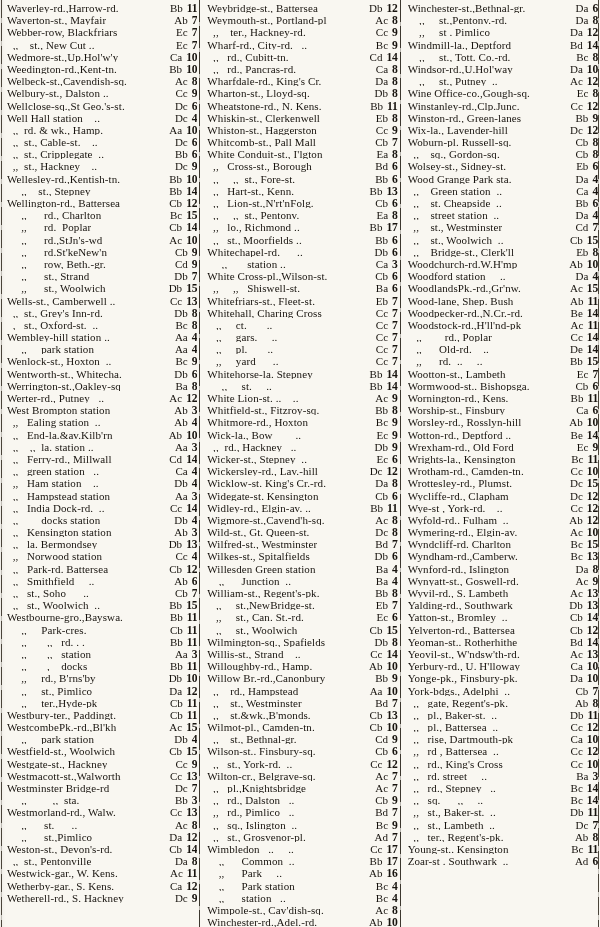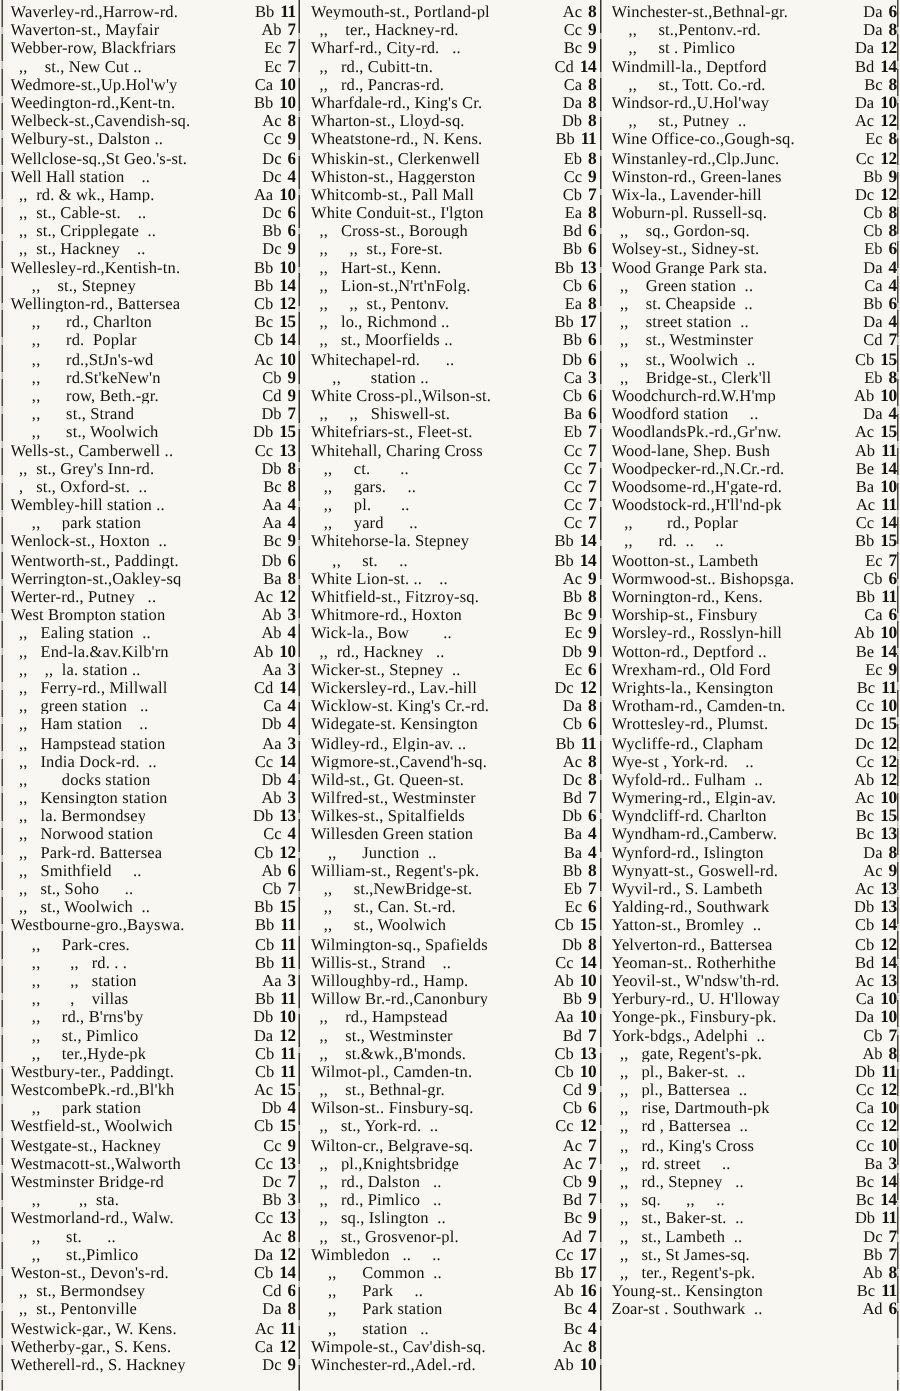--- a/index.html
+++ b/index.html
@@ -89,21 +89,21 @@
       <div class="row"><span class="nm">     ,,      rd.St'keNew'n</span><span class="ref"><span class="rl">Cb</span> <span class="rn">9</span></span></div>
       <div class="row"><span class="nm">     ,,      row, Beth.-gr.</span><span class="ref"><span class="rl">Cd</span> <span class="rn">9</span></span></div>
       <div class="row"><span class="nm">     ,,      st., Strand</span><span class="ref"><span class="rl">Db</span> <span class="rn">7</span></span></div>
       <div class="row"><span class="nm">     ,,      st., Woolwich</span><span class="ref"><span class="rl">Db</span> <span class="rn">15</span></span></div>
       <div class="row"><span class="nm">Wells-st., Camberwell ..</span><span class="ref"><span class="rl">Cc</span> <span class="rn">13</span></span></div>
       <div class="row"><span class="nm">  ,,  st., Grey's Inn-rd.</span><span class="ref"><span class="rl">Db</span> <span class="rn">8</span></span></div>
       <div class="row"><span class="nm">  ,   st., Oxford-st.  ..</span><span class="ref"><span class="rl">Bc</span> <span class="rn">8</span></span></div>
       <div class="row"><span class="nm">Wembley-hill station ..</span><span class="ref"><span class="rl">Aa</span> <span class="rn">4</span></span></div>
       <div class="row"><span class="nm">     ,,     park station</span><span class="ref"><span class="rl">Aa</span> <span class="rn">4</span></span></div>
       <div class="row"><span class="nm">Wenlock-st., Hoxton  ..</span><span class="ref"><span class="rl">Bc</span> <span class="rn">9</span></span></div>
-      <div class="row"><span class="nm">Wentworth-st., Paddingt.</span><span class="ref"><span class="rl">Db</span> <span class="rn">6</span></span></div>
+      <div class="row"><span class="nm">Wentworth-st., Whitecha.</span><span class="ref"><span class="rl">Db</span> <span class="rn">6</span></span></div>
       <div class="row"><span class="nm">Werrington-st.,Oakley-sq</span><span class="ref"><span class="rl">Ba</span> <span class="rn">8</span></span></div>
       <div class="row"><span class="nm">Werter-rd., Putney   ..</span><span class="ref"><span class="rl">Ac</span> <span class="rn">12</span></span></div>
       <div class="row"><span class="nm">West Brompton station</span><span class="ref"><span class="rl">Ab</span> <span class="rn">3</span></span></div>
       <div class="row"><span class="nm">  ,,   Ealing station  ..</span><span class="ref"><span class="rl">Ab</span> <span class="rn">4</span></span></div>
       <div class="row"><span class="nm">  ,,   End-la.&amp;av.Kilb'rn</span><span class="ref"><span class="rl">Ab</span> <span class="rn">10</span></span></div>
       <div class="row"><span class="nm">  ,,    ,,  la. station ..</span><span class="ref"><span class="rl">Aa</span> <span class="rn">3</span></span></div>
       <div class="row"><span class="nm">  ,,   Ferry-rd., Millwall</span><span class="ref"><span class="rl">Cd</span> <span class="rn">14</span></span></div>
       <div class="row"><span class="nm">  ,,   green station   ..</span><span class="ref"><span class="rl">Ca</span> <span class="rn">4</span></span></div>
       <div class="row"><span class="nm">  ,,   Ham station    ..</span><span class="ref"><span class="rl">Db</span> <span class="rn">4</span></span></div>
       <div class="row"><span class="nm">  ,,   Hampstead station</span><span class="ref"><span class="rl">Aa</span> <span class="rn">3</span></span></div>
@@ -113,44 +113,44 @@
       <div class="row"><span class="nm">  ,,   la. Bermondsey</span><span class="ref"><span class="rl">Db</span> <span class="rn">13</span></span></div>
       <div class="row"><span class="nm">  ,,   Norwood station</span><span class="ref"><span class="rl">Cc</span> <span class="rn">4</span></span></div>
       <div class="row"><span class="nm">  ,,   Park-rd. Battersea</span><span class="ref"><span class="rl">Cb</span> <span class="rn">12</span></span></div>
       <div class="row"><span class="nm">  ,,   Smithfield     ..</span><span class="ref"><span class="rl">Ab</span> <span class="rn">6</span></span></div>
       <div class="row"><span class="nm">  ,,   st., Soho      ..</span><span class="ref"><span class="rl">Cb</span> <span class="rn">7</span></span></div>
       <div class="row"><span class="nm">  ,,   st., Woolwich  ..</span><span class="ref"><span class="rl">Bb</span> <span class="rn">15</span></span></div>
       <div class="row"><span class="nm">Westbourne-gro.,Bayswa.</span><span class="ref"><span class="rl">Bb</span> <span class="rn">11</span></span></div>
       <div class="row"><span class="nm">     ,,     Park-cres.</span><span class="ref"><span class="rl">Cb</span> <span class="rn">11</span></span></div>
       <div class="row"><span class="nm">     ,,       ,,   rd. . .</span><span class="ref"><span class="rl">Bb</span> <span class="rn">11</span></span></div>
       <div class="row"><span class="nm">     ,,       ,,   station</span><span class="ref"><span class="rl">Aa</span> <span class="rn">3</span></span></div>
-      <div class="row"><span class="nm">     ,,       ,    villas</span><span class="ref"><span class="rl">Bb</span> <span class="rn">11</span></span></div>
+      <div class="row"><span class="nm">     ,,       ,    docks</span><span class="ref"><span class="rl">Bb</span> <span class="rn">11</span></span></div>
       <div class="row"><span class="nm">     ,,     rd., B'rns'by</span><span class="ref"><span class="rl">Db</span> <span class="rn">10</span></span></div>
       <div class="row"><span class="nm">     ,,     st., Pimlico</span><span class="ref"><span class="rl">Da</span> <span class="rn">12</span></span></div>
       <div class="row"><span class="nm">     ,,     ter.,Hyde-pk</span><span class="ref"><span class="rl">Cb</span> <span class="rn">11</span></span></div>
       <div class="row"><span class="nm">Westbury-ter., Paddingt.</span><span class="ref"><span class="rl">Cb</span> <span class="rn">11</span></span></div>
       <div class="row"><span class="nm">WestcombePk.-rd.,Bl'kh</span><span class="ref"><span class="rl">Ac</span> <span class="rn">15</span></span></div>
       <div class="row"><span class="nm">     ,,     park station</span><span class="ref"><span class="rl">Db</span> <span class="rn">4</span></span></div>
       <div class="row"><span class="nm">Westfield-st., Woolwich</span><span class="ref"><span class="rl">Cb</span> <span class="rn">15</span></span></div>
       <div class="row"><span class="nm">Westgate-st., Hackney</span><span class="ref"><span class="rl">Cc</span> <span class="rn">9</span></span></div>
       <div class="row"><span class="nm">Westmacott-st.,Walworth</span><span class="ref"><span class="rl">Cc</span> <span class="rn">13</span></span></div>
       <div class="row"><span class="nm">Westminster Bridge-rd</span><span class="ref"><span class="rl">Dc</span> <span class="rn">7</span></span></div>
       <div class="row"><span class="nm">     ,,         ,,  sta.</span><span class="ref"><span class="rl">Bb</span> <span class="rn">3</span></span></div>
       <div class="row"><span class="nm">Westmorland-rd., Walw.</span><span class="ref"><span class="rl">Cc</span> <span class="rn">13</span></span></div>
       <div class="row"><span class="nm">     ,,      st.      ..</span><span class="ref"><span class="rl">Ac</span> <span class="rn">8</span></span></div>
       <div class="row"><span class="nm">     ,,      st.,Pimlico</span><span class="ref"><span class="rl">Da</span> <span class="rn">12</span></span></div>
       <div class="row"><span class="nm">Weston-st., Devon's-rd.</span><span class="ref"><span class="rl">Cb</span> <span class="rn">14</span></span></div>
-      <div class="row"><span class="nm">  ,,  st., Bermondsey</span><span class="ref"><span class="rl">Cd</span> <span class="rn">6</span></span></div>
       <div class="row"><span class="nm">  ,,  st., Pentonville</span><span class="ref"><span class="rl">Da</span> <span class="rn">8</span></span></div>
       <div class="row"><span class="nm">Westwick-gar., W. Kens.</span><span class="ref"><span class="rl">Ac</span> <span class="rn">11</span></span></div>
       <div class="row"><span class="nm">Wetherby-gar., S. Kens.</span><span class="ref"><span class="rl">Ca</span> <span class="rn">12</span></span></div>
       <div class="row"><span class="nm">Wetherell-rd., S. Hackney</span><span class="ref"><span class="rl">Dc</span> <span class="rn">9</span></span></div>
     </div>
   <div class="vrule"></div>
   <div class="col">
+      <div class="row"><span class="nm">Weybridge-st., Battersea</span><span class="ref"><span class="rl">Db</span> <span class="rn">12</span></span></div>
       <div class="row"><span class="nm">Weymouth-st., Portland-pl</span><span class="ref"><span class="rl">Ac</span> <span class="rn">8</span></span></div>
       <div class="row"><span class="nm">  ,,    ter., Hackney-rd.</span><span class="ref"><span class="rl">Cc</span> <span class="rn">9</span></span></div>
       <div class="row"><span class="nm">Wharf-rd., City-rd.   ..</span><span class="ref"><span class="rl">Bc</span> <span class="rn">9</span></span></div>
       <div class="row"><span class="nm">  ,,   rd., Cubitt-tn.</span><span class="ref"><span class="rl">Cd</span> <span class="rn">14</span></span></div>
       <div class="row"><span class="nm">  ,,   rd., Pancras-rd.</span><span class="ref"><span class="rl">Ca</span> <span class="rn">8</span></span></div>
       <div class="row"><span class="nm">Wharfdale-rd., King's Cr.</span><span class="ref"><span class="rl">Da</span> <span class="rn">8</span></span></div>
       <div class="row"><span class="nm">Wharton-st., Lloyd-sq.</span><span class="ref"><span class="rl">Db</span> <span class="rn">8</span></span></div>
       <div class="row"><span class="nm">Wheatstone-rd., N. Kens.</span><span class="ref"><span class="rl">Bb</span> <span class="rn">11</span></span></div>
       <div class="row"><span class="nm">Whiskin-st., Clerkenwell</span><span class="ref"><span class="rl">Eb</span> <span class="rn">8</span></span></div>
       <div class="row"><span class="nm">Whiston-st., Haggerston</span><span class="ref"><span class="rl">Cc</span> <span class="rn">9</span></span></div>
@@ -241,23 +241,23 @@
       <div class="row"><span class="nm">  ,,    st. Cheapside  ..</span><span class="ref"><span class="rl">Bb</span> <span class="rn">6</span></span></div>
       <div class="row"><span class="nm">  ,,    street station  ..</span><span class="ref"><span class="rl">Da</span> <span class="rn">4</span></span></div>
       <div class="row"><span class="nm">  ,,    st., Westminster</span><span class="ref"><span class="rl">Cd</span> <span class="rn">7</span></span></div>
       <div class="row"><span class="nm">  ,,    st., Woolwich  ..</span><span class="ref"><span class="rl">Cb</span> <span class="rn">15</span></span></div>
       <div class="row"><span class="nm">  ,,    Bridge-st., Clerk'll</span><span class="ref"><span class="rl">Eb</span> <span class="rn">8</span></span></div>
       <div class="row"><span class="nm">Woodchurch-rd.W.H'mp</span><span class="ref"><span class="rl">Ab</span> <span class="rn">10</span></span></div>
       <div class="row"><span class="nm">Woodford station     ..</span><span class="ref"><span class="rl">Da</span> <span class="rn">4</span></span></div>
       <div class="row"><span class="nm">WoodlandsPk.-rd.,Gr'nw.</span><span class="ref"><span class="rl">Ac</span> <span class="rn">15</span></span></div>
       <div class="row"><span class="nm">Wood-lane, Shep. Bush</span><span class="ref"><span class="rl">Ab</span> <span class="rn">11</span></span></div>
       <div class="row"><span class="nm">Woodpecker-rd.,N.Cr.-rd.</span><span class="ref"><span class="rl">Be</span> <span class="rn">14</span></span></div>
-      <div class="row"><span class="nm">Woodsome-rd.,H'gate-rd.</span><span class="ref"><span class="rl">Ba</span> <span class="rn">10</span></span></div>
       <div class="row"><span class="nm">Woodstock-rd.,H'll'nd-pk</span><span class="ref"><span class="rl">Ac</span> <span class="rn">11</span></span></div>
       <div class="row"><span class="nm">   ,,        rd., Poplar</span><span class="ref"><span class="rl">Cc</span> <span class="rn">14</span></span></div>
+      <div class="row"><span class="nm">   ,,      Old-rd.    ..</span><span class="ref"><span class="rl">De</span> <span class="rn">14</span></span></div>
       <div class="row"><span class="nm">   ,,      rd.  ..     ..</span><span class="ref"><span class="rl">Bb</span> <span class="rn">15</span></span></div>
       <div class="row"><span class="nm">Wootton-st., Lambeth</span><span class="ref"><span class="rl">Ec</span> <span class="rn">7</span></span></div>
       <div class="row"><span class="nm">Wormwood-st.. Bishopsga.</span><span class="ref"><span class="rl">Cb</span> <span class="rn">6</span></span></div>
       <div class="row"><span class="nm">Wornington-rd., Kens.</span><span class="ref"><span class="rl">Bb</span> <span class="rn">11</span></span></div>
       <div class="row"><span class="nm">Worship-st., Finsbury</span><span class="ref"><span class="rl">Ca</span> <span class="rn">6</span></span></div>
       <div class="row"><span class="nm">Worsley-rd., Rosslyn-hill</span><span class="ref"><span class="rl">Ab</span> <span class="rn">10</span></span></div>
       <div class="row"><span class="nm">Wotton-rd., Deptford ..</span><span class="ref"><span class="rl">Be</span> <span class="rn">14</span></span></div>
       <div class="row"><span class="nm">Wrexham-rd., Old Ford</span><span class="ref"><span class="rl">Ec</span> <span class="rn">9</span></span></div>
       <div class="row"><span class="nm">Wrights-la., Kensington</span><span class="ref"><span class="rl">Bc</span> <span class="rn">11</span></span></div>
       <div class="row"><span class="nm">Wrotham-rd., Camden-tn.</span><span class="ref"><span class="rl">Cc</span> <span class="rn">10</span></span></div>
@@ -283,19 +283,18 @@
       <div class="row"><span class="nm">  ,,   pl., Baker-st.  ..</span><span class="ref"><span class="rl">Db</span> <span class="rn">11</span></span></div>
       <div class="row"><span class="nm">  ,,   pl., Battersea  ..</span><span class="ref"><span class="rl">Cc</span> <span class="rn">12</span></span></div>
       <div class="row"><span class="nm">  ,,   rise, Dartmouth-pk</span><span class="ref"><span class="rl">Ca</span> <span class="rn">10</span></span></div>
       <div class="row"><span class="nm">  ,,   rd , Battersea  ..</span><span class="ref"><span class="rl">Cc</span> <span class="rn">12</span></span></div>
       <div class="row"><span class="nm">  ,,   rd., King's Cross</span><span class="ref"><span class="rl">Cc</span> <span class="rn">10</span></span></div>
       <div class="row"><span class="nm">  ,,   rd. street     ..</span><span class="ref"><span class="rl">Ba</span> <span class="rn">3</span></span></div>
       <div class="row"><span class="nm">  ,,   rd., Stepney   ..</span><span class="ref"><span class="rl">Bc</span> <span class="rn">14</span></span></div>
       <div class="row"><span class="nm">  ,,   sq.      ,,     ..</span><span class="ref"><span class="rl">Bc</span> <span class="rn">14</span></span></div>
       <div class="row"><span class="nm">  ,,   st., Baker-st.  ..</span><span class="ref"><span class="rl">Db</span> <span class="rn">11</span></span></div>
       <div class="row"><span class="nm">  ,,   st., Lambeth  ..</span><span class="ref"><span class="rl">Dc</span> <span class="rn">7</span></span></div>
-      <div class="row"><span class="nm">  ,,   st., St James-sq.</span><span class="ref"><span class="rl">Bb</span> <span class="rn">7</span></span></div>
       <div class="row"><span class="nm">  ,,   ter., Regent's-pk.</span><span class="ref"><span class="rl">Ab</span> <span class="rn">8</span></span></div>
       <div class="row"><span class="nm">Young-st.. Kensington</span><span class="ref"><span class="rl">Bc</span> <span class="rn">11</span></span></div>
       <div class="row"><span class="nm">Zoar-st . Southwark  ..</span><span class="ref"><span class="rl">Ad</span> <span class="rn">6</span></span></div>
     </div>
   <div class="edge-rule edge-right"></div>
 </div>
 
 </body></html>

